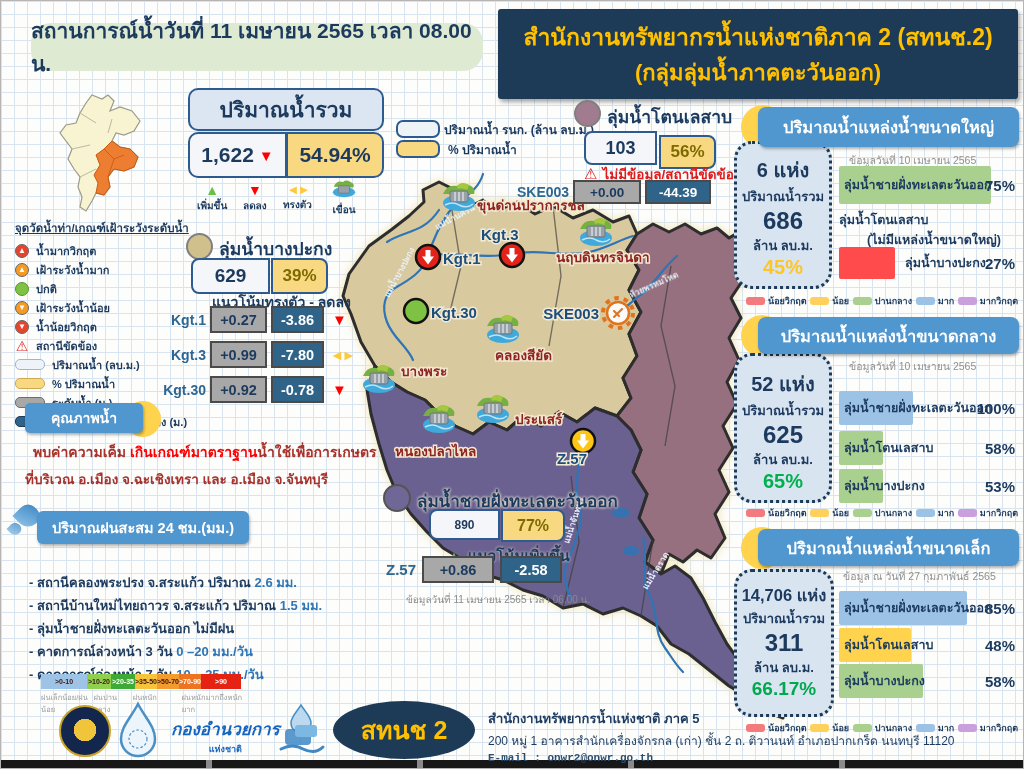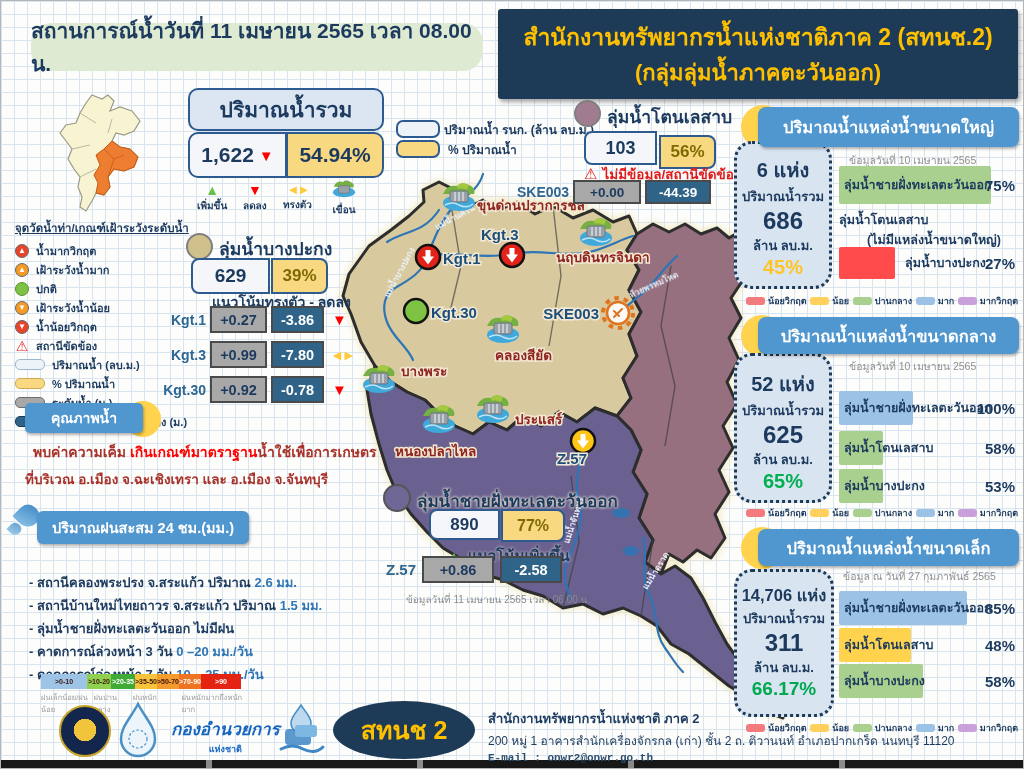--- a/index.html
+++ b/index.html
@@ -312,21 +312,21 @@
   <div class="abs" style="left:40px;top:690px;width:210px;z-index:2;font-size:7.5px;color:#9a9a9a;display:flex">
     <span style="width:56px">ฝนเล็กน้อย/ฝนน้อย</span>
     <span style="width:42px">ฝนปานกลาง</span>
     <span style="width:52px">ฝนหนัก</span>
     <span>ฝนหนักมากถึงหนักมาก</span>
   </div>
 
   <div class="abs circ" style="left:382px;top:483px;width:28px;height:28px;background:#6f6796;border-color:#555;z-index:2"></div>
   <div class="abs b navy" style="left:416px;top:486px;font-size:17px;z-index:2;white-space:nowrap;text-shadow:0 0 3px #efe7d2,0 0 3px #efe7d2">ลุ่มน้ำชายฝั่งทะเลตะวันออก</div>
   <div class="abs cell" style="left:428px;top:508px;width:71px;height:31px;border-radius:8px 0 0 8px;z-index:2">
-    <span class="navy" style="font-size:17px">890</span>
+    <span class="navy" style="font-size:12px">890</span>
   </div>
   <div class="abs cell ycell" style="left:500px;top:508px;width:64px;height:33px;border-radius:0 8px 8px 0;z-index:2">
     <span class="olive" style="font-size:16px">77%</span>
   </div>
   <div class="abs" style="left:446px;top:543px;z-index:2;display:flex;align-items:center;gap:7px">
     <span class="tri-up" style="font-size:14px">▲</span>
     <span class="b navy" style="font-size:15px;text-shadow:0 0 3px #efe7d2">แนวโน้มเพิ่มขึ้น</span>
   </div>
   <div class="abs" style="left:385px;top:555px;z-index:2;display:flex;align-items:center;gap:6px">
     <span class="b" style="color:#2c6693;font-size:15px;text-shadow:0 0 3px #efe7d2">Z.57</span>
@@ -490,19 +490,19 @@
   <svg class="abs" style="left:272px;top:700px;z-index:3" width="56" height="56" viewBox="0 0 56 56">
     <path d="M28,4 C33,12 38,16 38,22 a10,10 0 1,1 -20,0 C18,16 23,12 28,4 Z" fill="#bcd9f0" stroke="#4a90c4" stroke-width="1.5"></path>
     <rect x="12" y="28" width="26" height="16" rx="4" fill="#3f88c5" opacity="0.85"></rect>
     <rect x="22" y="24" width="22" height="12" rx="3" fill="#7db8e2"></rect>
     <path d="M8,48 Q20,42 30,48 Q42,54 50,46" stroke="#3f88c5" stroke-width="3" fill="none" stroke-linecap="round"></path>
   </svg>
   <div class="abs" style="left:332px;top:700px;width:142px;height:58px;background:#1d3b57;border-radius:50%;display:flex;align-items:center;justify-content:center;z-index:3">
     <span class="b" style="color:#ffc000;font-size:25px">สทนช 2</span>
   </div>
   <div class="abs" style="left:487px;top:707px;z-index:3">
-    <div class="b navy" style="font-size:13px">สำนักงานทรัพยากรน้ำแห่งชาติ ภาค 2</div>
+    <div class="b navy" style="font-size:13px">สำนักงานทรัพยากรน้ำแห่งชาติ ภาค 5</div>
     <div class="navy" style="font-size:12px;margin-top:2px">200 หมู่ 1 อาคารสำนักเครื่องจักรกล (เก่า) ชั้น 2 ถ. ติวานนท์ อำเภอปากเกร็ด นนทบุรี 11120</div>
     <div class="b" style="font-size:11px;color:#2c4e6e;margin-top:2px;font-family:'Liberation Mono','DejaVu Sans Mono',monospace">E-mail : onwr2@onwr.go.th</div>
   </div>
 
   <div class="abs" style="left:0;top:759px;width:1024px;height:10px;background:#181818;background-image:repeating-linear-gradient(90deg,transparent 0 205px,#8a8a8a 205px 211px);"></div>
 </div>
 
 </body></html>

